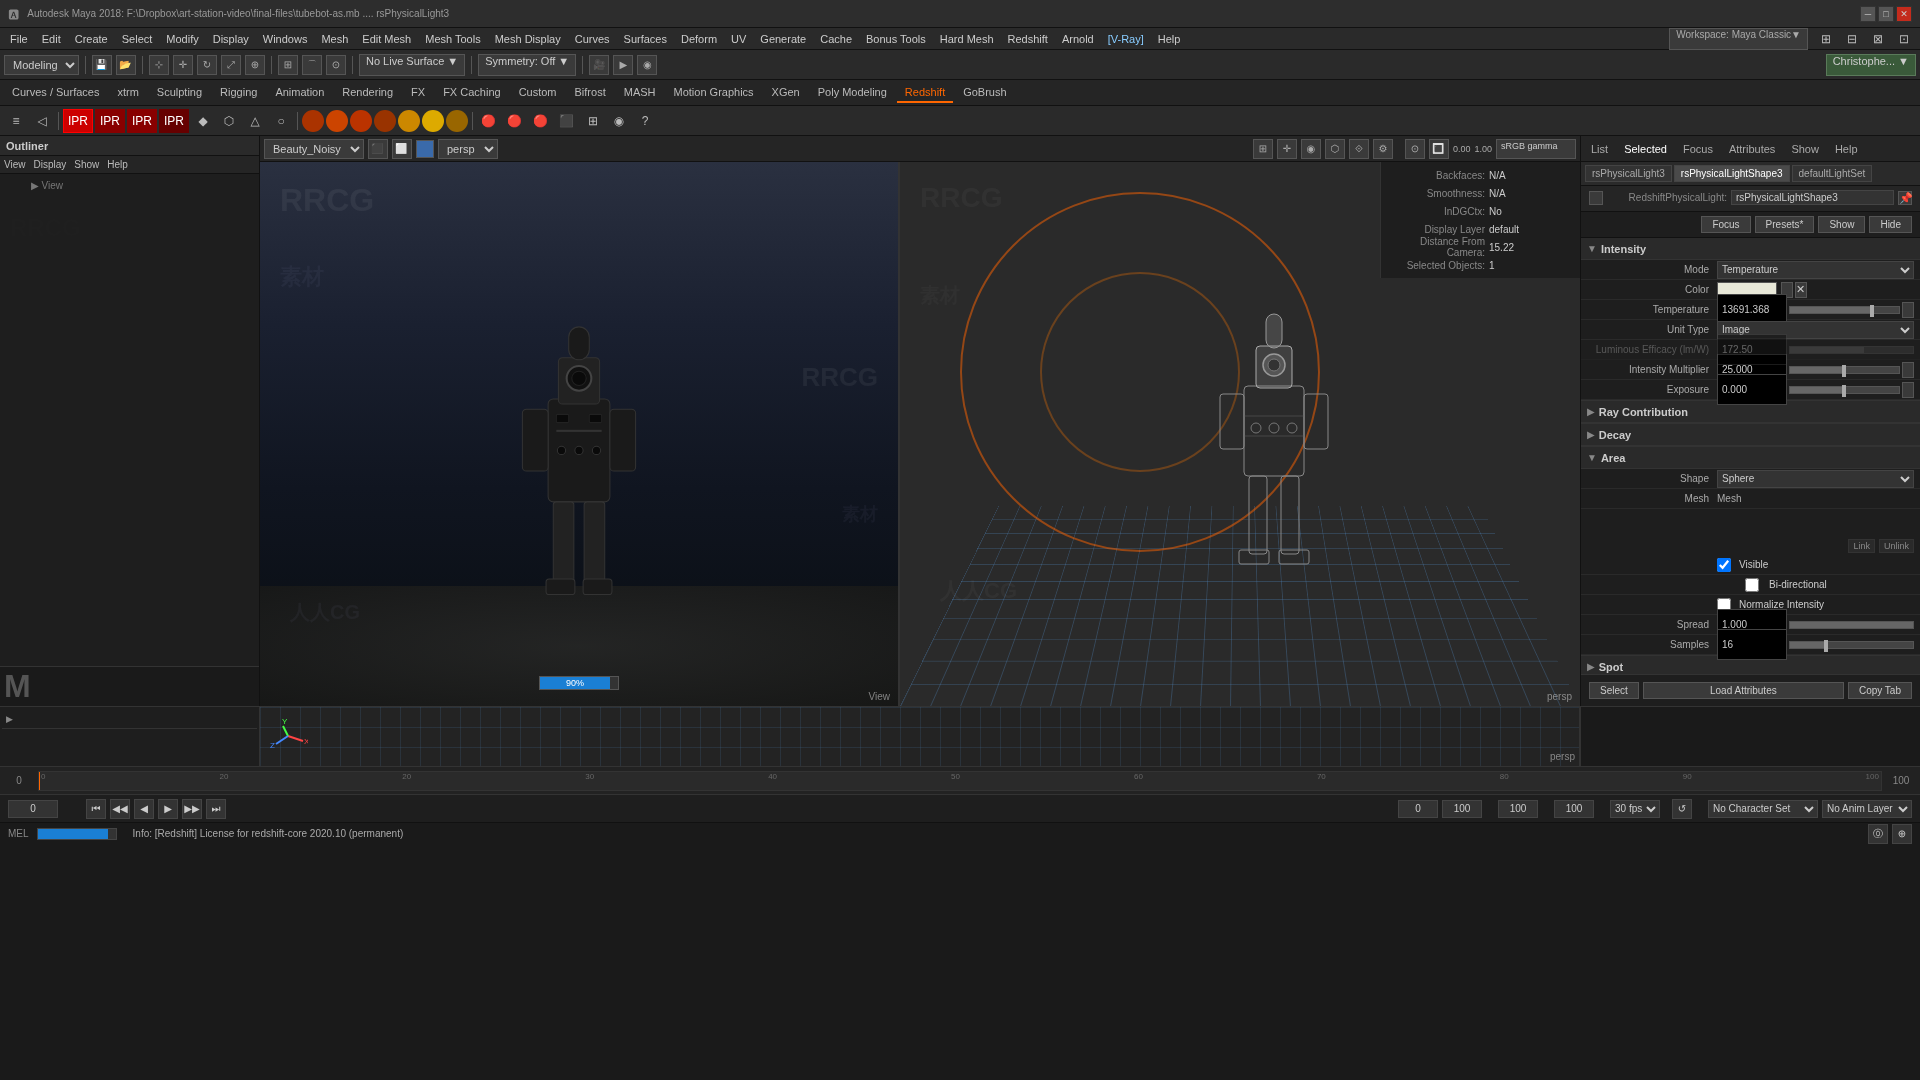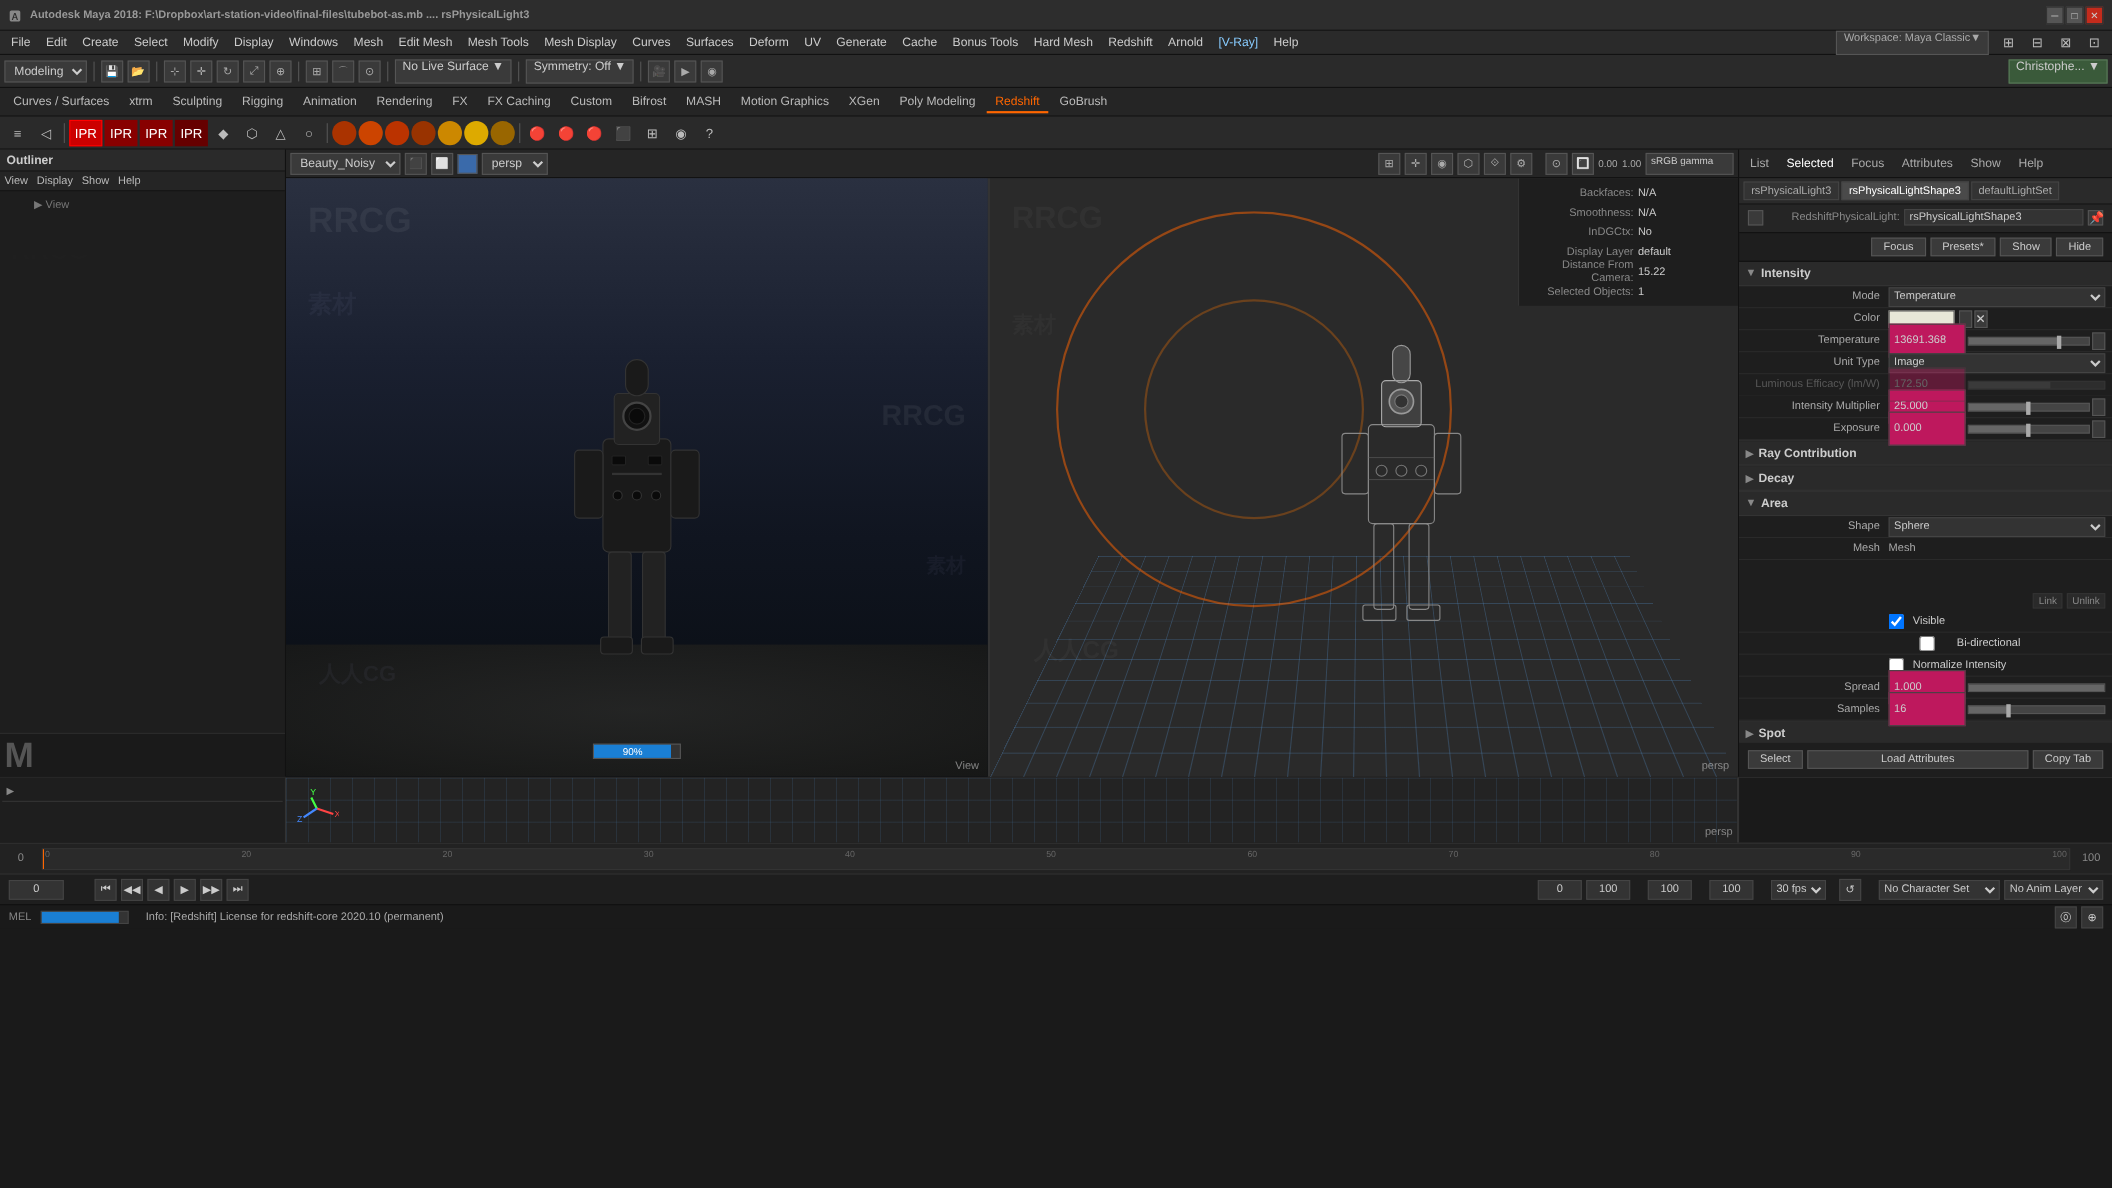--- a/index.html
+++ b/index.html
@@ -418,21 +418,21 @@
     }
     .attr-slider-container {
       display: flex;
       align-items: center;
       flex: 1;
       gap: 2px;
     }
     .attr-value-input {
       width: 70px;
       height: 31px;
-      background: #be185d;
+      background: #000000;
       border: 1px solid #444;
       color: #ccc;
       font-size: 10px;
       padding: 0 4px;
     }
     .attr-slider {
       flex: 1;
       height: 8px;
       background: #444;
       position: relative;
@@ -662,21 +662,21 @@
       cursor: pointer;
       margin-top: 28px;
     }
   </style>
 </head>
 <body>
 
 <div id="title-bar">
   <div id="title-bar-left">
     <span style="font-size:12px; color:#888;">🅰</span>
-    <span id="title-bar-title" style="font-size:10px; color:#999;font-weight:bold;">Autodesk Maya 2018: F:\Dropbox\art-station-video\final-files\tubebot-as.mb  .... rsPhysicalLight3</span>
+    <span id="title-bar-title" style="font-size:10px; color:#999;">Autodesk Maya 2018: F:\Dropbox\art-station-video\final-files\tubebot-as.mb  .... rsPhysicalLight3</span>
   </div>
   <div id="title-bar-controls">
     <div class="win-btn">─</div>
     <div class="win-btn">□</div>
     <div class="win-btn" style="background:#c42b1c;">✕</div>
   </div>
 </div>
 
 <div id="menu-bar">
   <div class="menu-item">File</div>
@@ -1146,21 +1146,21 @@
         <div class="attr-row">
           <span class="attr-label"></span>
           <div style="display:flex; align-items:center; gap:4px;">
             <input type="checkbox" class="attr-checkbox" checked="" style="">
             <span style="font-size:10px; color:#ccc;">Visible</span>
           </div>
         </div>
 
         <div class="attr-row">
           <span class="attr-label"></span>
-          <div style="display:flex; align-items:center; gap:16px;padding-left:28px;">
+          <div style="display:flex; align-items:center; gap:6px;padding-left:28px;">
             <input type="checkbox" class="attr-checkbox" style="">
             <span style="font-size:10px; color:#ccc;">Bi-directional</span>
           </div>
         </div>
 
         <div class="attr-row">
           <span class="attr-label"></span>
           <div style="display:flex; align-items:center; gap:4px;">
             <input type="checkbox" class="attr-checkbox" style="">
             <span style="font-size:10px; color:#ccc;">Normalize Intensity</span>

